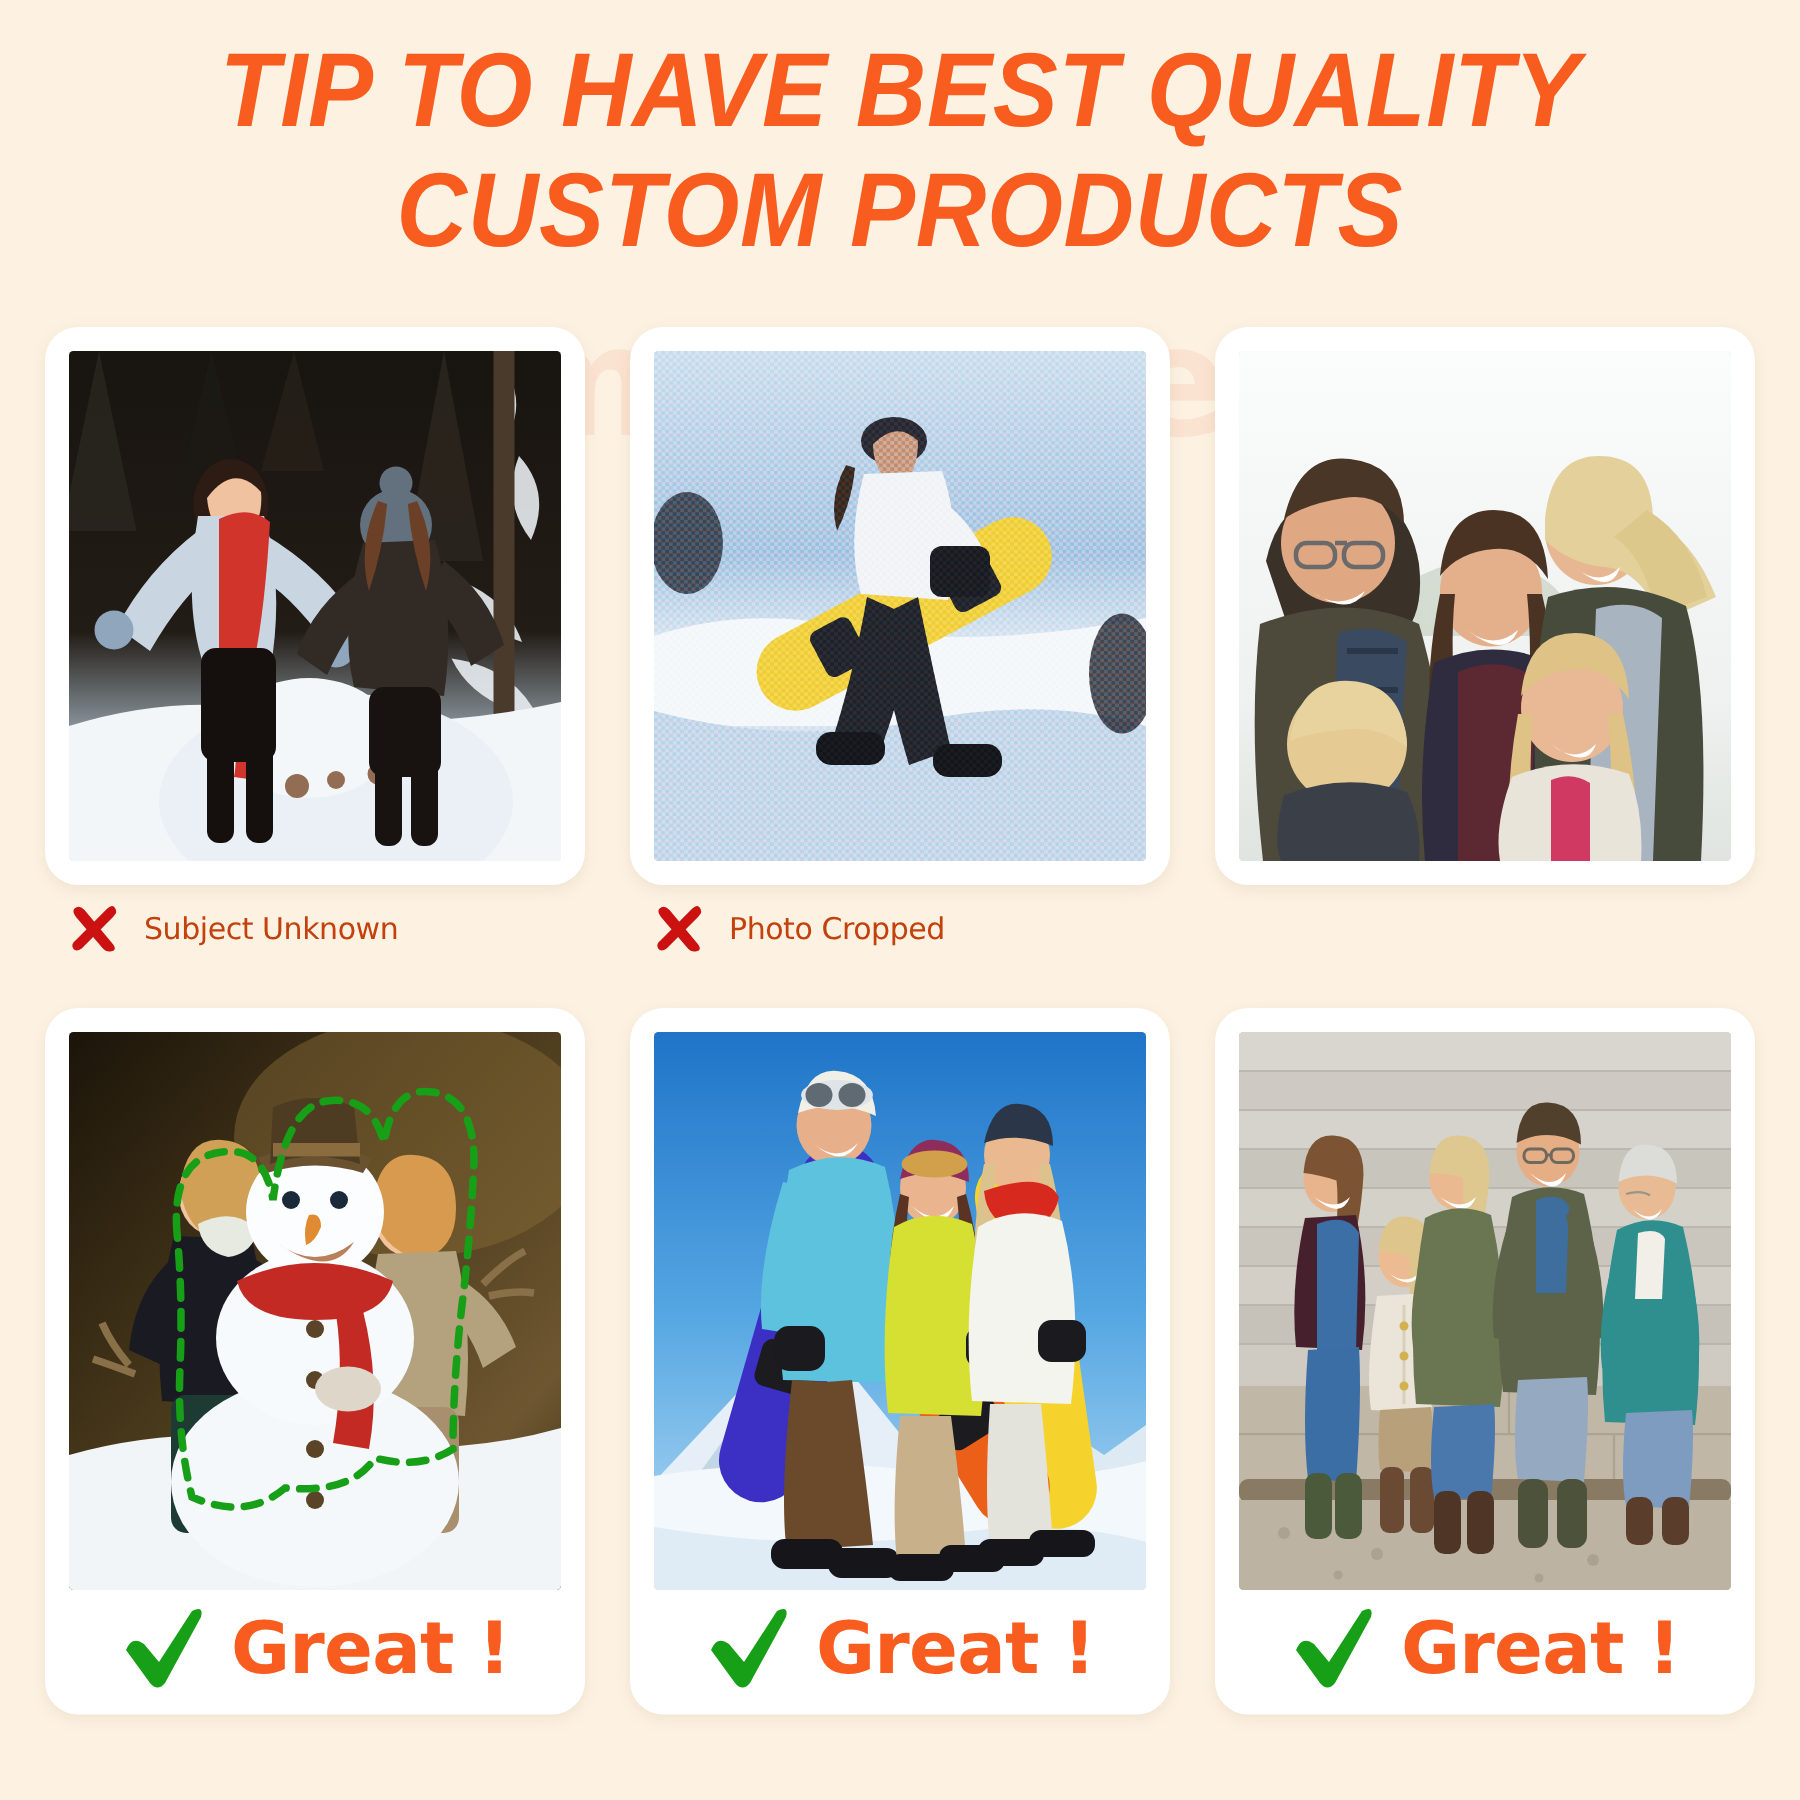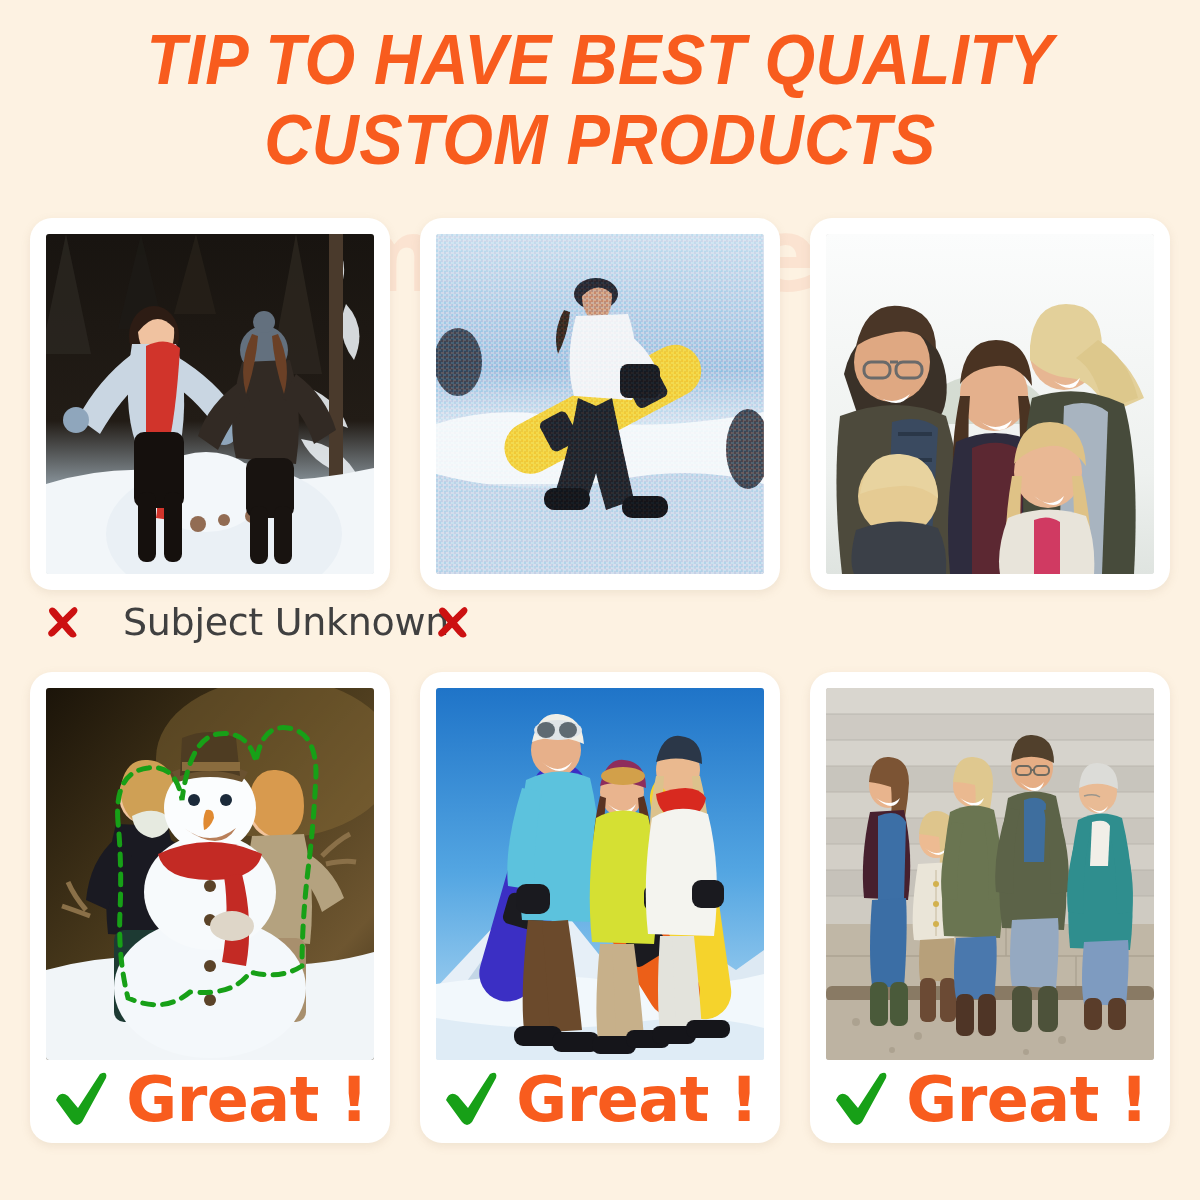--- a/index.html
+++ b/index.html
@@ -76,34 +76,34 @@
   .card.bottom .photo { height: 372px; }
 
   
   .verdicts {
     position: absolute; left: 30px; top: 600px; width: 1140px; z-index: 3;
     display: grid; grid-template-columns: repeat(3, 360px); column-gap: 30px;
   }
   .verdict { display: flex; align-items: center; gap: 14px; padding-left: 14px; }
   .verdict .vlabel {
     font-family: "DejaVu Sans", sans-serif;
-    font-size: 38px; font-weight: 500; color: #404040;
-    white-space: nowrap; letter-spacing: -0.3px; margin-left: 27px;
+    font-size: 20px; font-weight: 500; color: #c2410c;
+    white-space: nowrap; letter-spacing: -0.3px;
   }
   .xicon { width: 38px; height: 38px; flex: 0 0 38px; }
   .checkicon { width: 58px; height: 54px; flex: 0 0 58px; }
 
   
   .great {
     display: flex; align-items: center; justify-content: center; gap: 16px;
     height: 78px;
   }
   .great .glabel {
     font-family: "DejaVu Sans", sans-serif;
-    font-size: 62px; font-weight: 700; color: #F85C1E;
+    font-size: 48px; font-weight: 700; color: #F85C1E;
     letter-spacing: -0.5px;
   }
 
   
   .ph-svg { width: 100%; height: 100%; display: block; }
 
   .noise-overlay {
     position: absolute; inset: 0; pointer-events: none;
     opacity: .75;
     background-image:
@@ -317,20 +317,21 @@
         <path d="M6 6 q3 -3 7 1 l20 24 q3 4 -1 5 q-4 1 -7 -3 L7 12 q-3 -4 -1 -6z" fill="#CC1111"></path>
         <path d="M34 5 q3 3 -1 7 L11 34 q-4 3 -6 0 q-2 -3 2 -6 L29 6 q3 -3 5 -1z" fill="#CC1111"></path>
       </svg>
       <span class="vlabel">Subject Unknown</span>
     </div>
     <div class="verdict">
       <svg class="xicon" viewBox="0 0 40 40">
         <path d="M6 6 q3 -3 7 1 l20 24 q3 4 -1 5 q-4 1 -7 -3 L7 12 q-3 -4 -1 -6z" fill="#CC1111"></path>
         <path d="M34 5 q3 3 -1 7 L11 34 q-4 3 -6 0 q-2 -3 2 -6 L29 6 q3 -3 5 -1z" fill="#CC1111"></path>
       </svg>
+      <span class="vlabel">Photo Cropped</span>
     </div>
   </div>
 
   <div class="row2">
 
     <div class="card bottom">
       <div class="photo">
         <svg class="ph-svg" viewBox="0 0 328 372" preserveAspectRatio="xMidYMid slice">
           <defs>
             <linearGradient id="g4bg" x1="0" y1="0" x2="1" y2="1">

